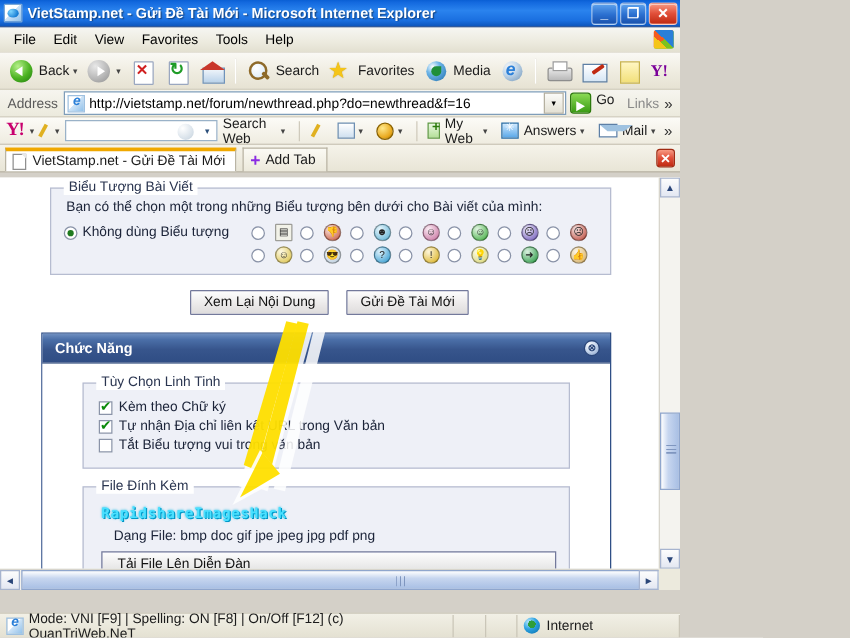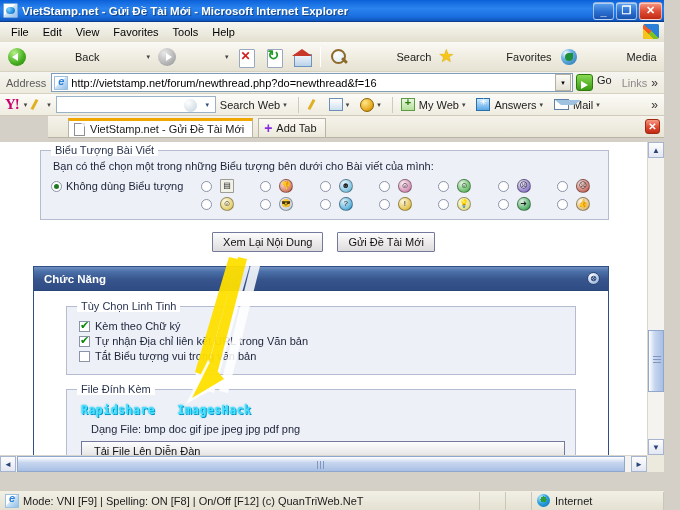--- a/index.html
+++ b/index.html
@@ -4,21 +4,21 @@
 <style>
   * { box-sizing: border-box; }
   html, body {
     margin: 0; padding: 0;
     width: 680px; height: 510px;
     overflow: hidden;
     font-family: "Liberation Sans", sans-serif;
     font-size: 11px;
     background: #d4d0c8;
   }
-  #app { position: relative; width: 664px; height: 510px; overflow: hidden; }
+  #app { position: relative; width: 544px; height: 510px; overflow: hidden; }
 
   
   .titlebar {
     height: 22px;
     background: linear-gradient(to bottom, #0a5fd4 0%, #1268de 8%, #2a83ee 40%, #1a6fe0 78%, #0d55bb 100%);
     display: flex; align-items: center;
     padding: 0 2px 0 3px;
     border-bottom: 1px solid #0a3c8e;
   }
   .title-icon {
@@ -74,21 +74,21 @@
     border-radius:2px;
   }
 
   
   .toolbar {
     height: 30px;
     background: linear-gradient(to bottom,#faf9f5,#efece0 55%,#e6e2d3);
     display: flex; align-items: center; padding: 0 3px;
     border-bottom: 1px solid #d6d2c2;
   }
-  .tb-item { display: flex; align-items: center; padding: 2px 3px; height: 26px; gap: 44px; }
+  .tb-item { display: flex; align-items: center; padding: 2px 3px; height: 26px; }
   .tb-label { font-size: 11px; margin-left: 3px; color: #1b1b1b; }
   .tb-sep { width: 1px; height: 20px; background: #cfcabc; margin: 0 4px; border-right: 1px solid #fff; }
   .tb-caret { font-size: 7px; margin-left: 3px; color: #444; }
   .ic { width: 22px; height: 22px; position: relative; display: inline-block; flex: 0 0 auto; }
 
   .ic-back, .ic-fwd {
     border-radius: 50%;
   }
   .ic-back::before, .ic-fwd::before {
     content:""; position:absolute; left:2px; top:2px; width:18px; height:18px;
@@ -299,21 +299,21 @@
   }
   .y-mail::after{
     content:"";position:absolute;left:0;top:0;width:13px;height:9px;
     border-top:5px solid #9fc2e0; border-left:6px solid transparent; border-right:7px solid transparent;
   }
 
   
   .tabbar {
     height: 22px; display:flex; align-items:flex-end;
     background: linear-gradient(to bottom,#f5f3ea,#e8e5d6);
-    padding: 0 20px; position: relative; border-bottom:1px solid #b9b4a4;margin-left:48px;
+    padding: 0 4px; position: relative; border-bottom:1px solid #b9b4a4;
   }
   .tab {
     height: 19px; background:#fff; border:1px solid #b9b4a4; border-bottom:none;
     border-top: 3px solid #f0a800;
     display:flex;align-items:center; padding: 0 8px 0 5px; margin-right:5px;
   }
   .tab-doc {
     width:11px;height:13px;background:#fff;border:1px solid #8f8f8f;margin-right:5px;
     position:relative;
   }
@@ -418,21 +418,21 @@
   .chkrow { display:flex; align-items:center; margin: 3px 0; }
   .chk {
     width:11px;height:11px;background:#fff;border:1px solid #8a93a8;margin-right:5px;
     position:relative; flex:0 0 auto;
   }
   .chk.on::after{
     content:"\2714"; position:absolute; left:0px; top:-3px; font-size:11px; color:#0a8a0a;
   }
   .chk-label { font-size:11px; color:#1b2338; }
 
-  .hostrow { display:flex; gap:22px; margin: 3px 0 6px 2px; }
+  .hostrow { display:flex; margin: 3px 0 6px 2px; }
   .hostlink {
     font-family: "DejaVu Sans Mono", monospace;
     font-weight: bold; font-size: 11.5px; letter-spacing: .5px;
     color: #4ae0ff; text-shadow: 0 0 2px #00b4e0, 1px 1px 0 #0090c0;
   }
   .dangfile { font-size:11px; color:#1b2338; margin: 2px 0 6px 12px; }
   .upbtn {
     background: linear-gradient(to bottom,#fdfdfd,#ececec 55%,#dedede);
     border:1px solid #73799b; font-size:11px; color:#111;
     padding: 3px 12px; margin-left:2px;

